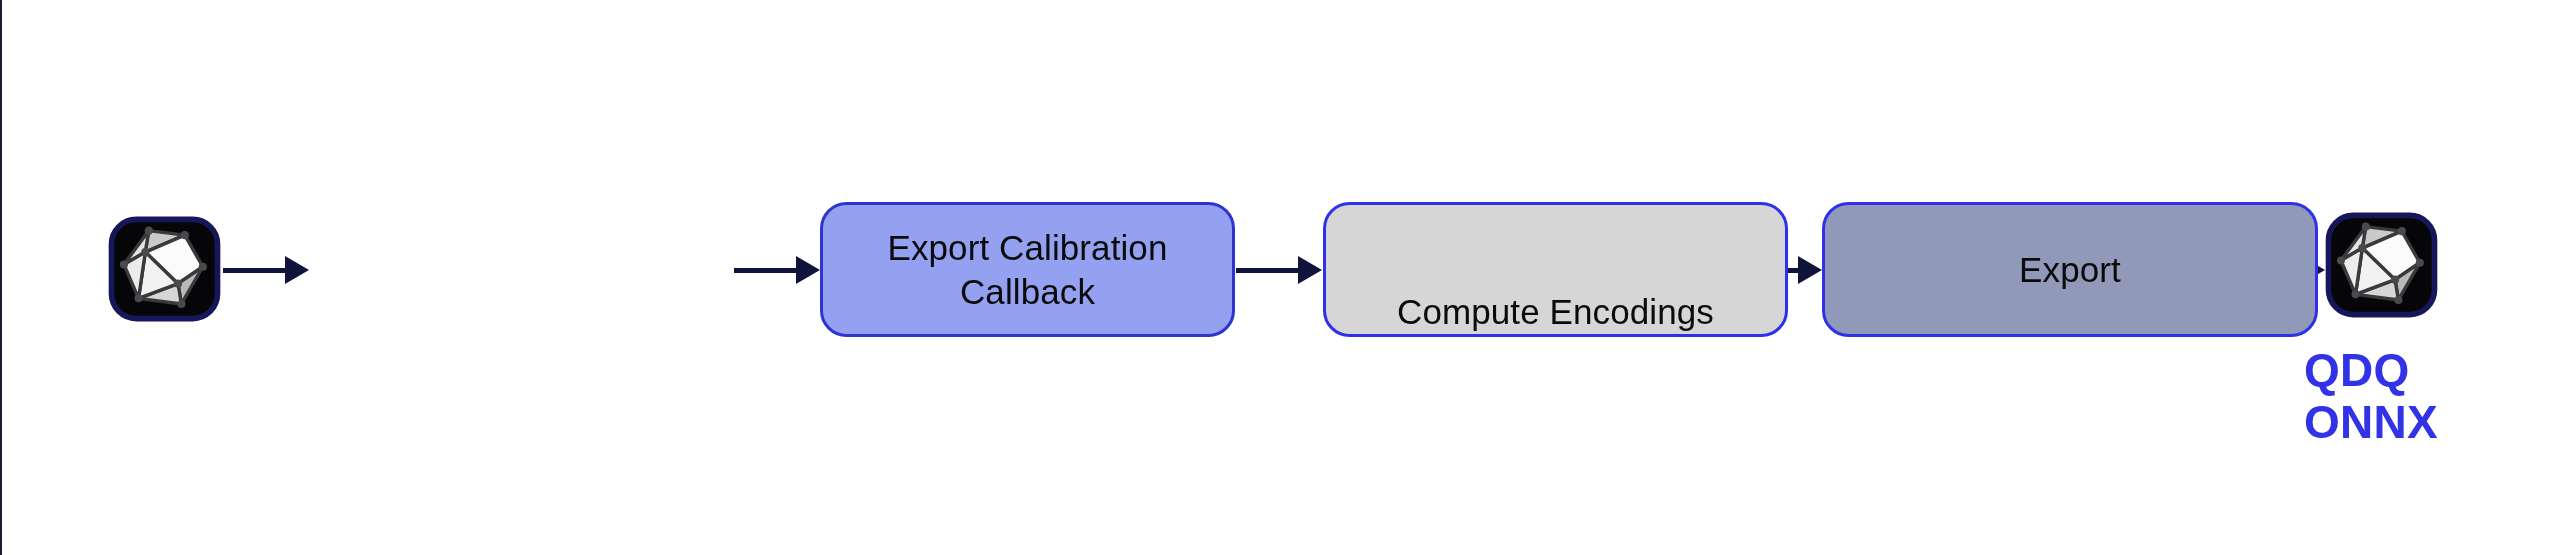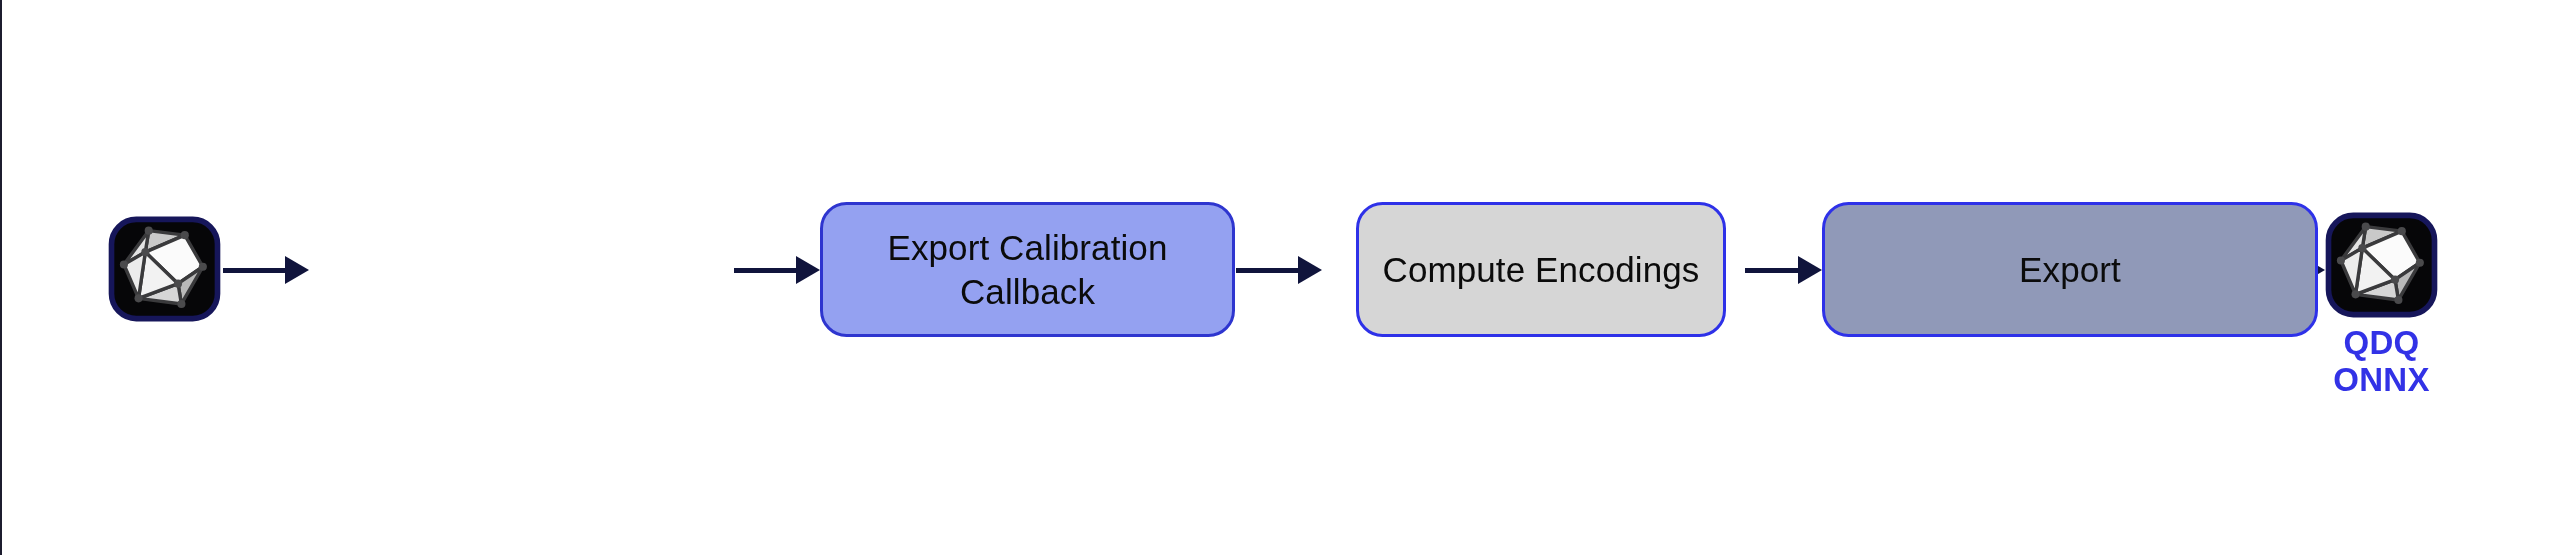--- a/index.html
+++ b/index.html
@@ -36,21 +36,21 @@
     justify-content: center;
     text-align: center;
     font-size: 35px;
     line-height: 1.25;
     color: #0b0b0b;
     white-space: pre-line;
     letter-spacing: 0.1px;
   }
   #step-0 { left: 309px;  width: 424px; }
   #step-1 { left: 820px; width: 415px; }
-  #step-2 { left: 1356px; width: 370px; }
+  #step-2 { left: 1323px; width: 465px; align-items: flex-end; }
   #step-3 { left: 1822px; width: 496px; }
   .flow-arrow { position: absolute; top: 256px; height: 28px; }
   .flow-arrow .arrow-line {
     position: absolute;
     left: 0; top: 12px;
     height: 4.9px;
     background: #10143c;
     width: calc(100% - 21px);
   }
   .flow-arrow .arrow-head {
@@ -62,24 +62,24 @@
     border-left: 24px solid #10143c;
   }
   #arrow-0 { left: 223px;  width: 86px; }
   #arrow-1 { left: 734px; width: 86px; }
   #arrow-2 { left: 1236px; width: 86px; }
   #arrow-3 { left: 1745px; width: 77px; }
   #arrow-4 { left: 2243px; width: 82px; }
   .output-label {
     position: absolute;
     left: 2304px;
-    top: 325px;
+    top: 345px;
     width: 155px;
-    text-align: center;
-    font-size: 33px;
+    text-align: left;
+    font-size: 46px;
     font-weight: 700;
     line-height: 1.12;
     color: #3232e6;
     white-space: pre-line;
     letter-spacing: 0.3px;
   }
 </style>
 </head>
 <body>
 

